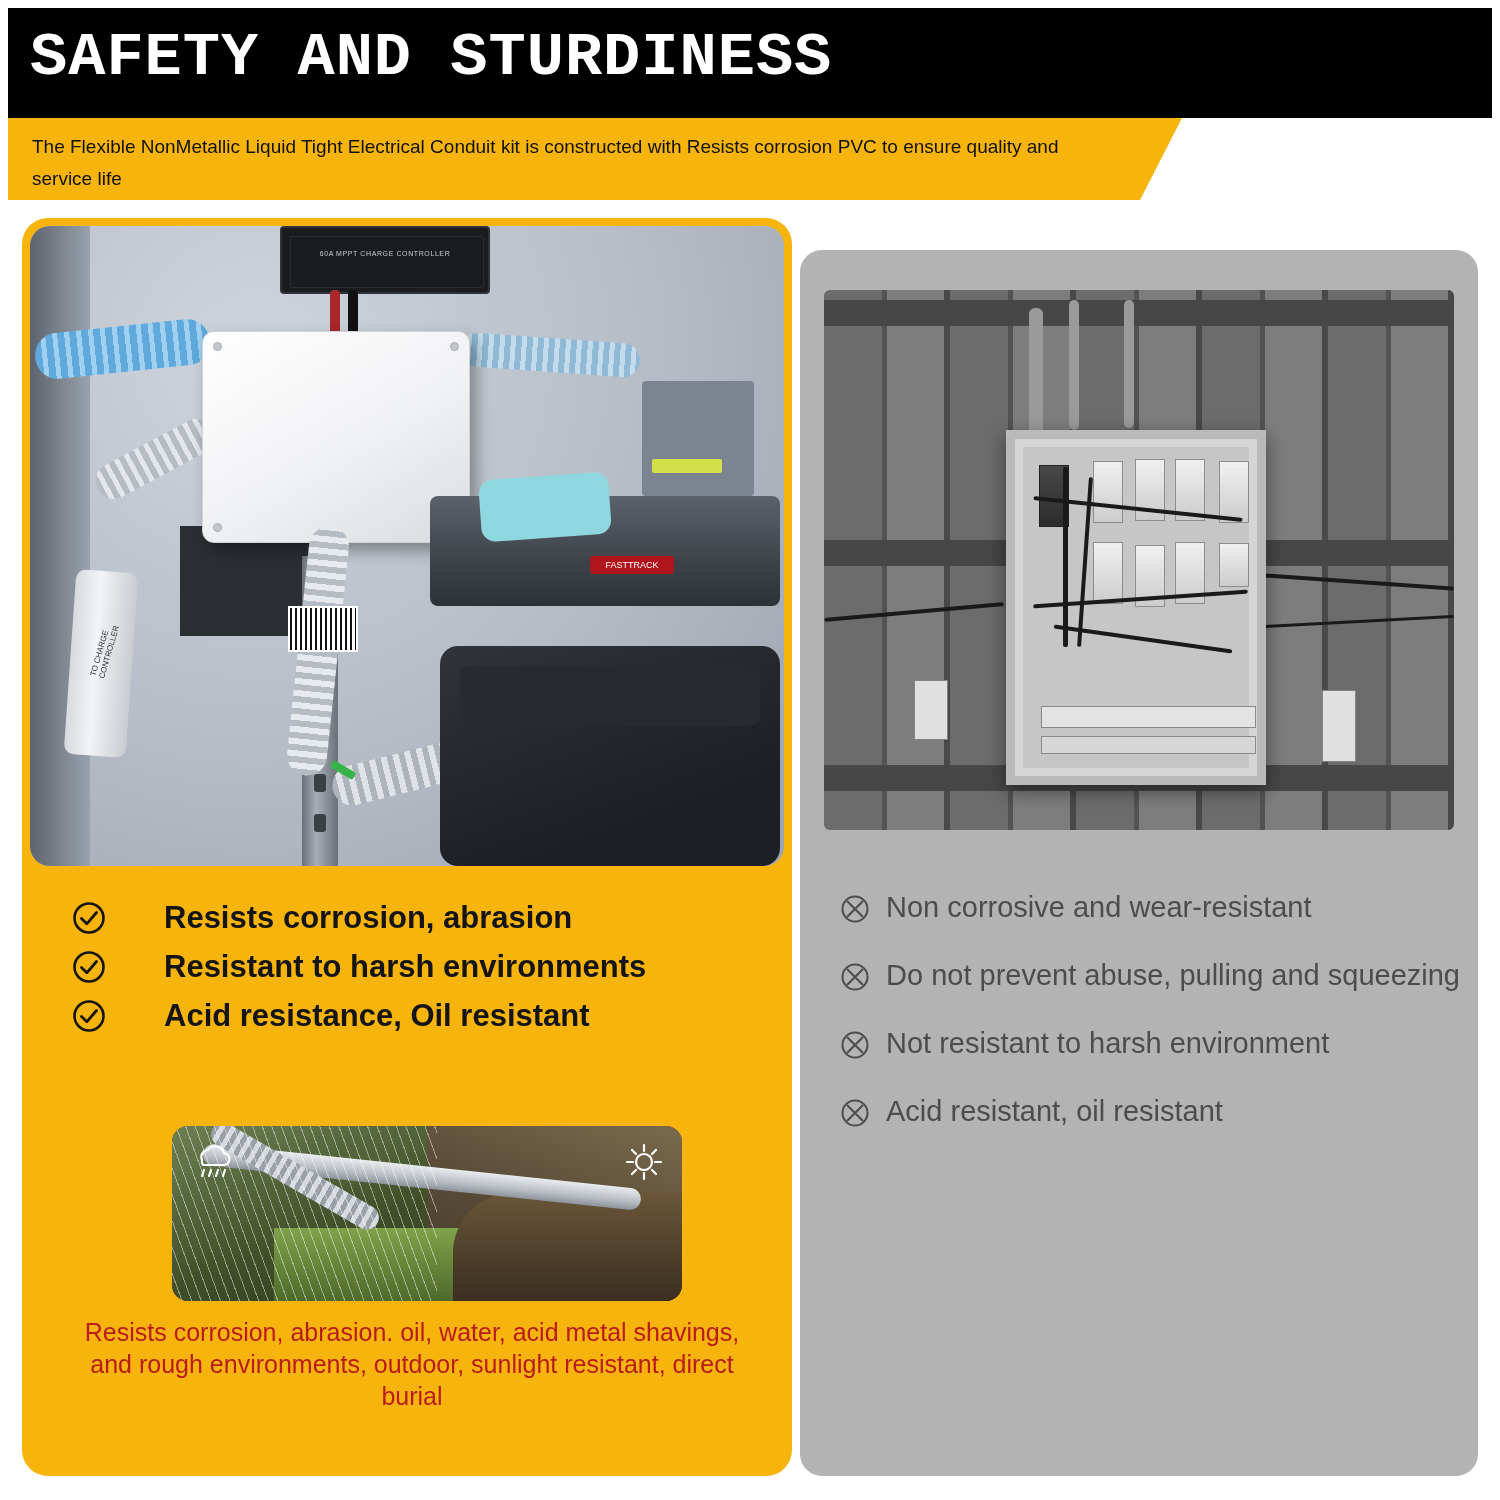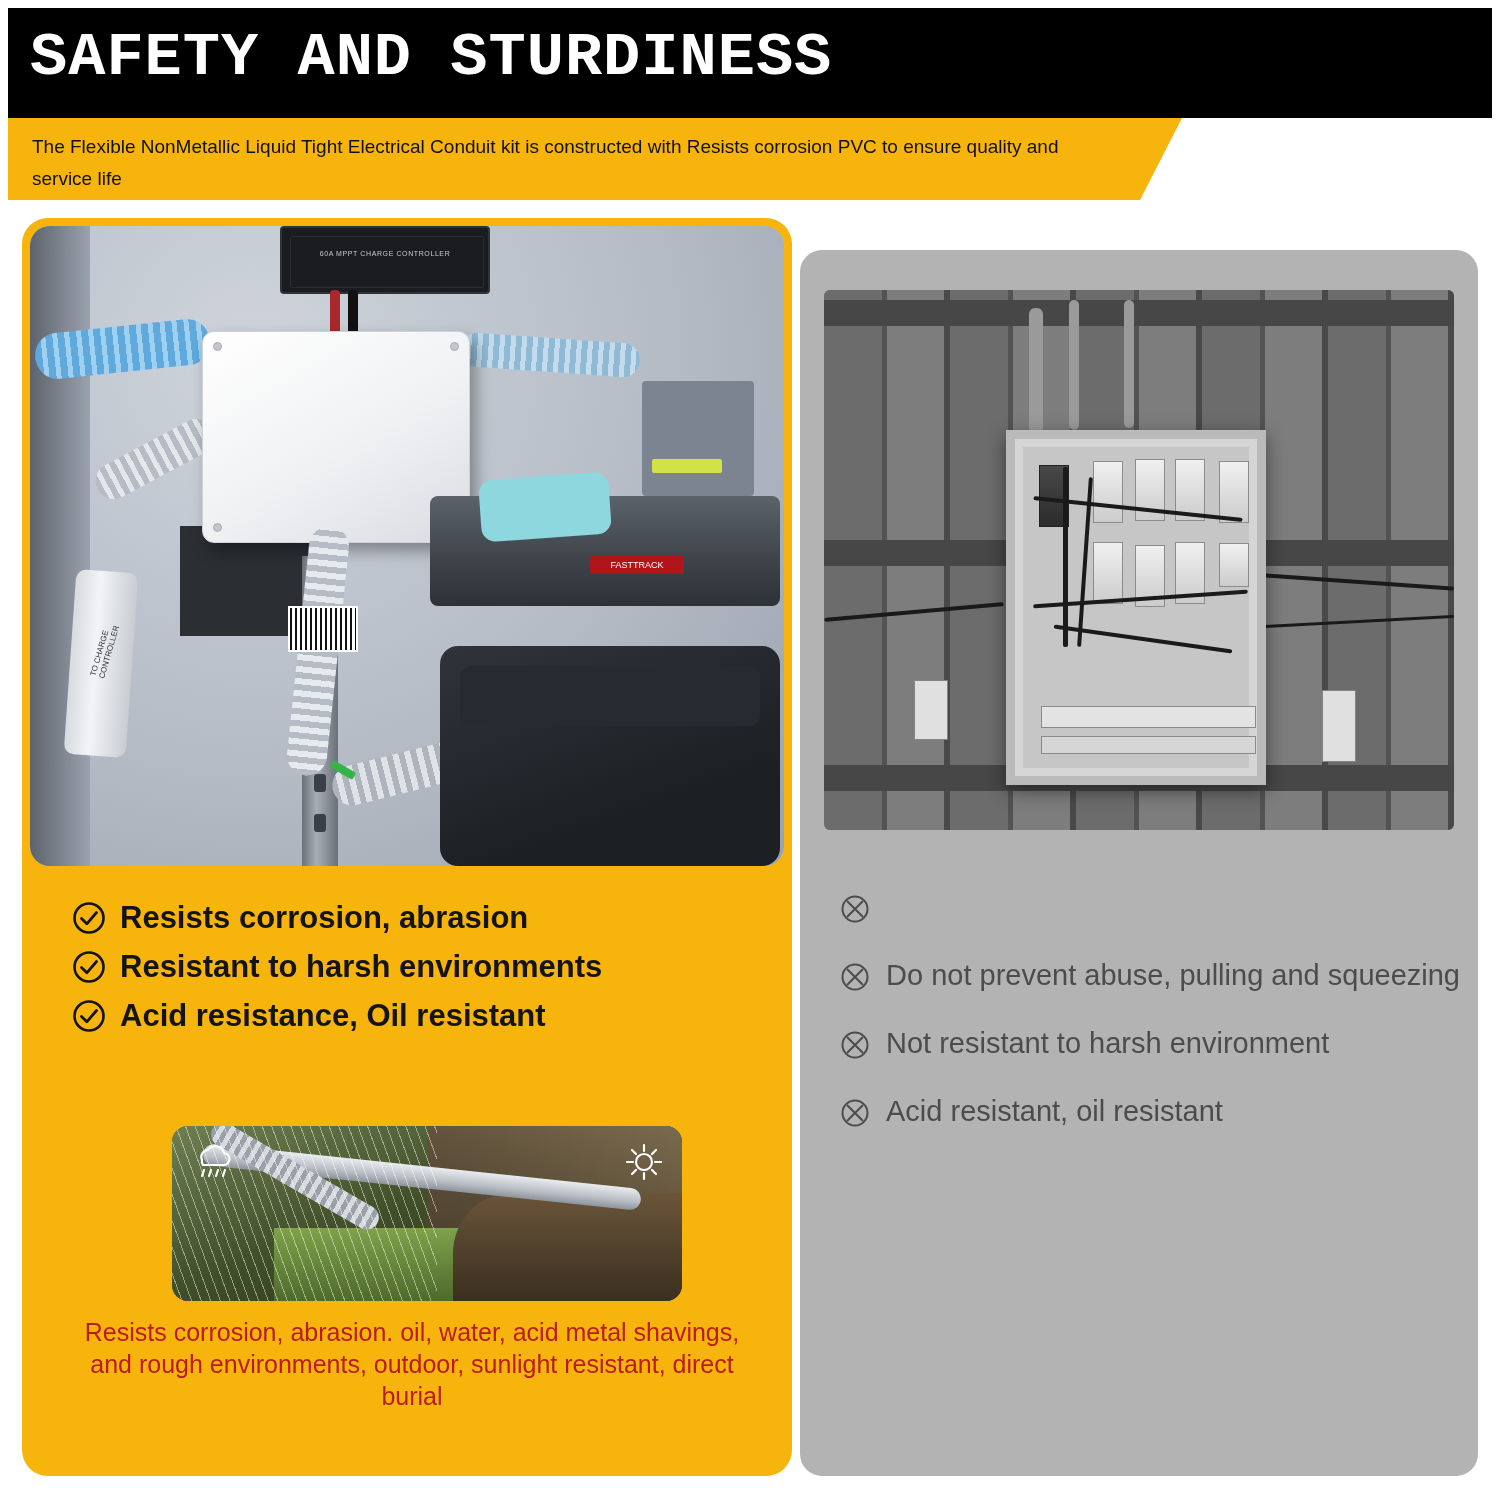--- a/index.html
+++ b/index.html
@@ -169,21 +169,21 @@
     position: absolute; left: 400px; top: 270px; width: 350px; height: 110px;
     background: linear-gradient(180deg,#5c626a 0%, #3e434a 60%, #2d3138 100%);
     border-radius: 8px;
   }
   .towel {
     position: absolute; left: 450px; top: 250px; width: 130px; height: 62px;
     background: #8fd7de; border-radius: 14px;
     transform: rotate(-4deg);
   }
   .fasttrack-tag {
-    position: absolute; left: 560px; top: 330px; width: 94px; height: 18px;
+    position: absolute; left: 560px; top: 330px; width: 84px; height: 18px;
     background: #b0151c; border-radius: 3px;
   }
   .fasttrack-tag span {
     color: #fff; font-size: 9px; line-height: 18px; display:block; text-align:center;
   }
   .green-module {
     position: absolute; left: 612px; top: 155px; width: 112px; height: 115px;
     background: #7b8490; border-radius: 4px;
   }
   .green-module i {
@@ -227,20 +227,21 @@
   }
   .pro-icon {
     width: 34px; height: 34px; flex: 0 0 34px;
   }
   .pro-label {
     font-size: 31px;
     font-weight: bold;
     color: #141414;
     line-height: 36px;
     white-space: nowrap;
+    margin-left: 44px;
   }
 
   
   .bottom-photo {
     position: absolute;
     left: 150px; top: 908px;
     width: 510px; height: 175px;
     border-radius: 16px;
     overflow: hidden;
     background: #3c4a2a;
@@ -562,20 +563,21 @@
 
     <div class="cons">
 
       <div class="con-item">
         <span class="con-icon">
           <svg viewBox="0 0 30 30" width="30" height="30">
             <circle cx="15" cy="15" r="12.5" fill="none" stroke="#4c4c4c" stroke-width="2"></circle>
             <path d="M7.5 7.5 L22.5 22.5 M22.5 7.5 L7.5 22.5" stroke="#4c4c4c" stroke-width="2" stroke-linecap="round"></path>
           </svg>
         </span>
+        <span class="con-label">Non corrosive and wear-resistant</span>
       </div>
 
       <div class="con-item">
         <span class="con-icon">
           <svg viewBox="0 0 30 30" width="30" height="30">
             <circle cx="15" cy="15" r="12.5" fill="none" stroke="#4c4c4c" stroke-width="2"></circle>
             <path d="M7.5 7.5 L22.5 22.5 M22.5 7.5 L7.5 22.5" stroke="#4c4c4c" stroke-width="2" stroke-linecap="round"></path>
           </svg>
         </span>
         <span class="con-label">Do not prevent abuse, pulling and squeezing</span>

